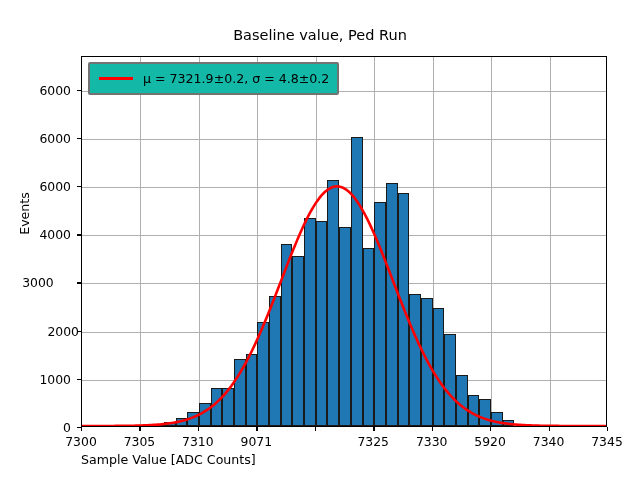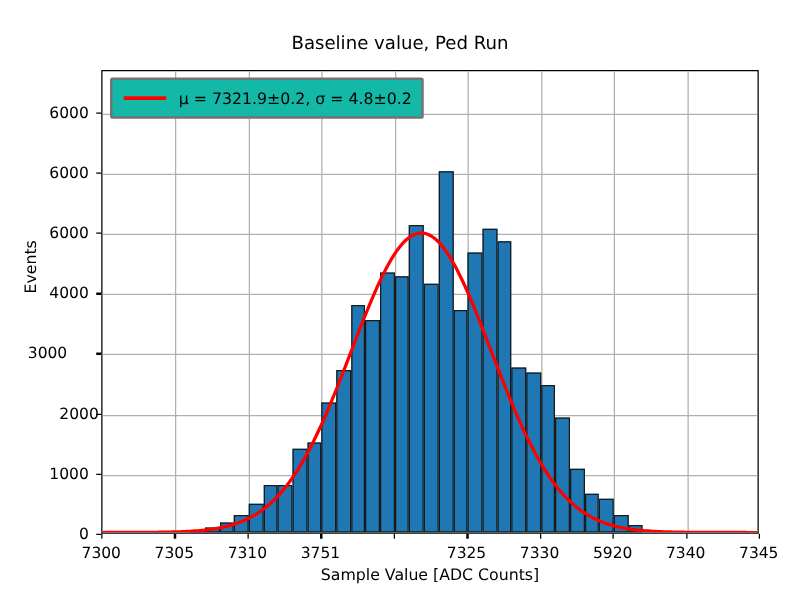--- a/index.html
+++ b/index.html
@@ -84,21 +84,20 @@
     position: absolute;
     height: 1.3px;
     width: 4px;
     background: #000000;
   }
   .xlabel {
     position: absolute;
     left: 81px;
     width: 526px;
     top: 452px;
-    text-align: center;
     font-size: 12.6px;
   }
   .ylabel {
     position: absolute;
     left: -36px;
     top: 206px;
     width: 120px;
     text-align: center;
     font-size: 12.6px;
     transform: rotate(-90deg);
@@ -208,21 +207,21 @@
   </div>
 
   <div id="ticks-x">
       <div class="tickmark-x" style="left: 81px; top: 427px;"></div>
       <div class="xtick" style="left: 81px; top: 434px;">7300</div>
       <div class="tickmark-x" style="left: 139.444px; top: 427px;"></div>
       <div class="xtick" style="left: 139.444px; top: 434px;">7305</div>
       <div class="tickmark-x" style="left: 197.889px; top: 427px;"></div>
       <div class="xtick" style="left: 197.889px; top: 434px;">7310</div>
       <div class="tickmark-x" style="left: 256.333px; top: 427px;"></div>
-      <div class="xtick" style="left: 256.333px; top: 434px;">3751</div>
+      <div class="xtick" style="left: 256.333px; top: 434px;">9071</div>
       <div class="tickmark-x" style="left: 314.778px; top: 427px;"></div>
       <div class="xtick" style="left: 314.778px; top: 434px; margin-top: 48px;">7320</div>
       <div class="tickmark-x" style="left: 373.222px; top: 427px;"></div>
       <div class="xtick" style="left: 373.222px; top: 434px;">7325</div>
       <div class="tickmark-x" style="left: 431.667px; top: 427px;"></div>
       <div class="xtick" style="left: 431.667px; top: 434px;">7330</div>
       <div class="tickmark-x" style="left: 490.111px; top: 427px;"></div>
       <div class="xtick" style="left: 490.111px; top: 434px;">5920</div>
       <div class="tickmark-x" style="left: 548.556px; top: 427px;"></div>
       <div class="xtick" style="left: 548.556px; top: 434px;">7340</div>

